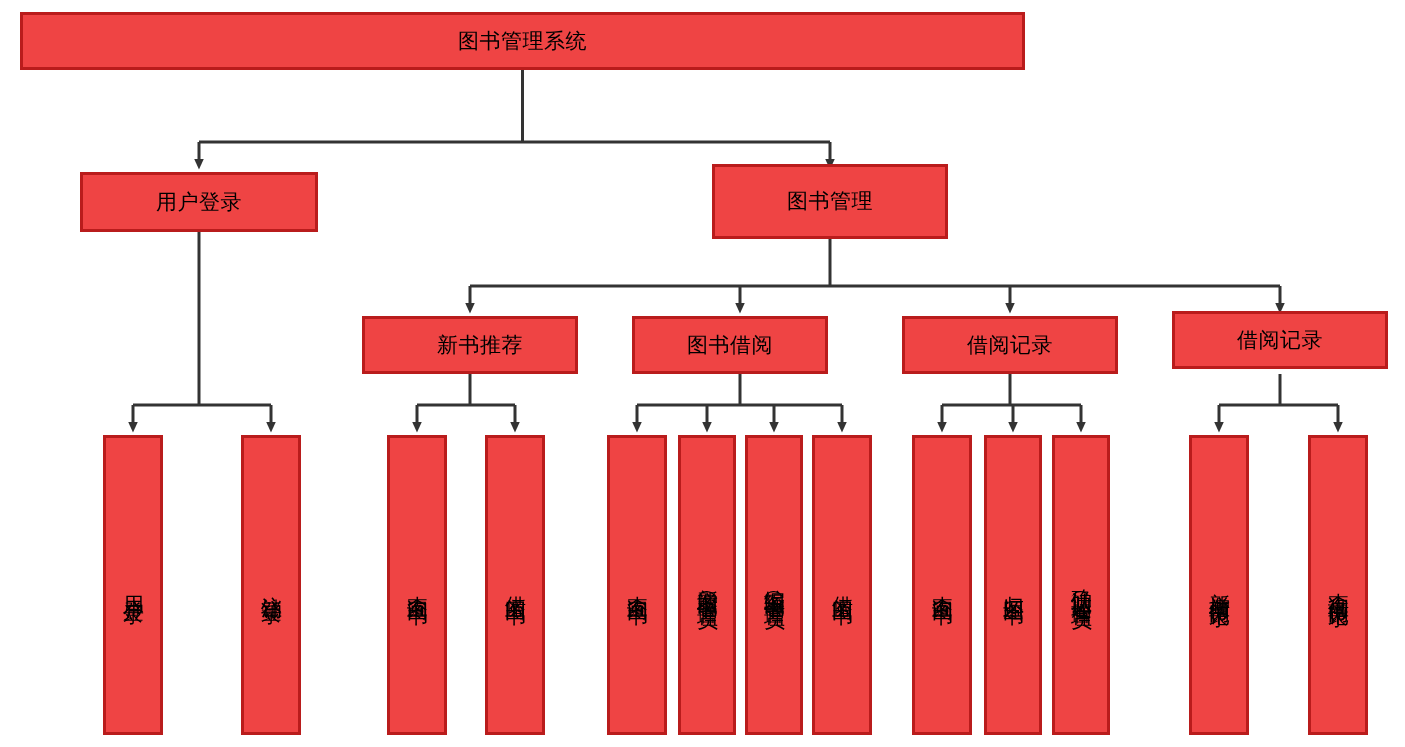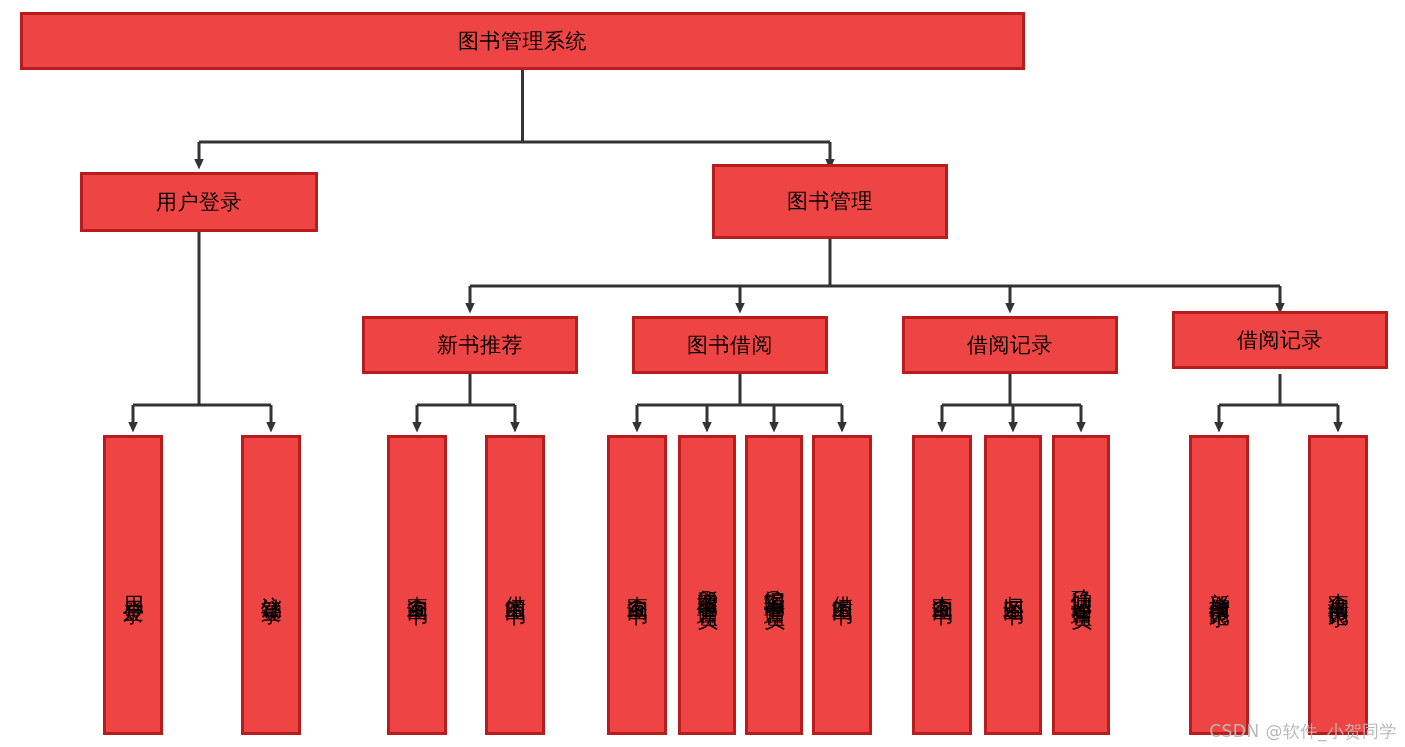--- a/index.html
+++ b/index.html
@@ -178,14 +178,13 @@
         <span class="node-label">确认归还（管理员）</span>
       </div>
       <div class="node leaf" style="left: 1189px; top: 435px; width: 60px; height: 300px;">
         <span class="node-label">新增借阅记录</span>
       </div>
       <div class="node leaf" style="left: 1308px; top: 435px; width: 60px; height: 300px;">
         <span class="node-label">查询借阅记录</span>
       </div>
     </div>
 
-  <div class="watermark">CSDN @软件_小贺同学</div>
 </div>
 
 </body></html>

